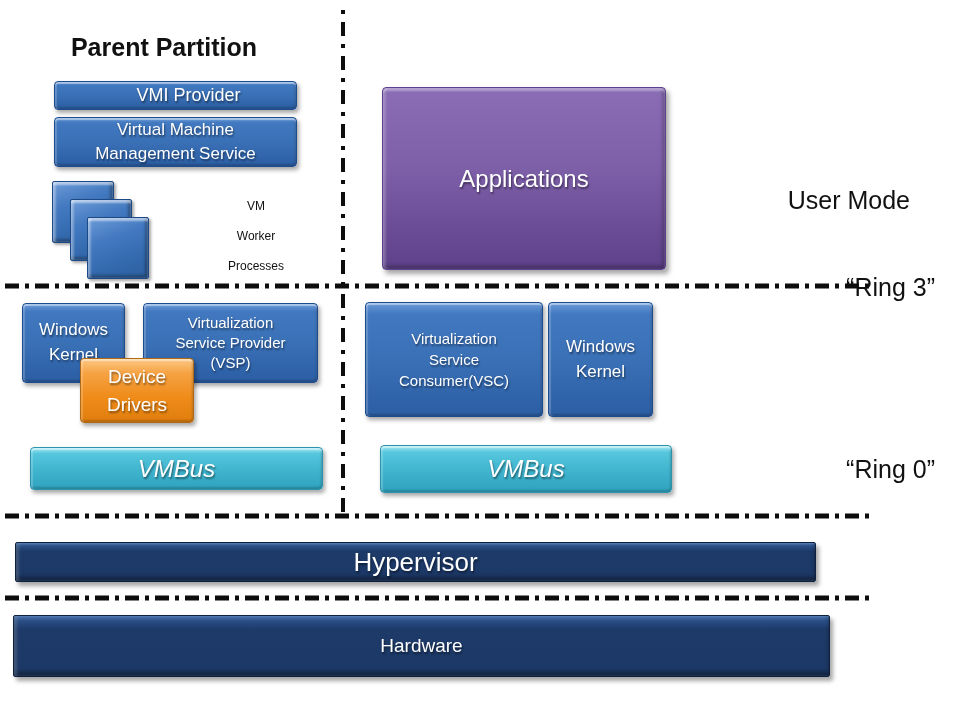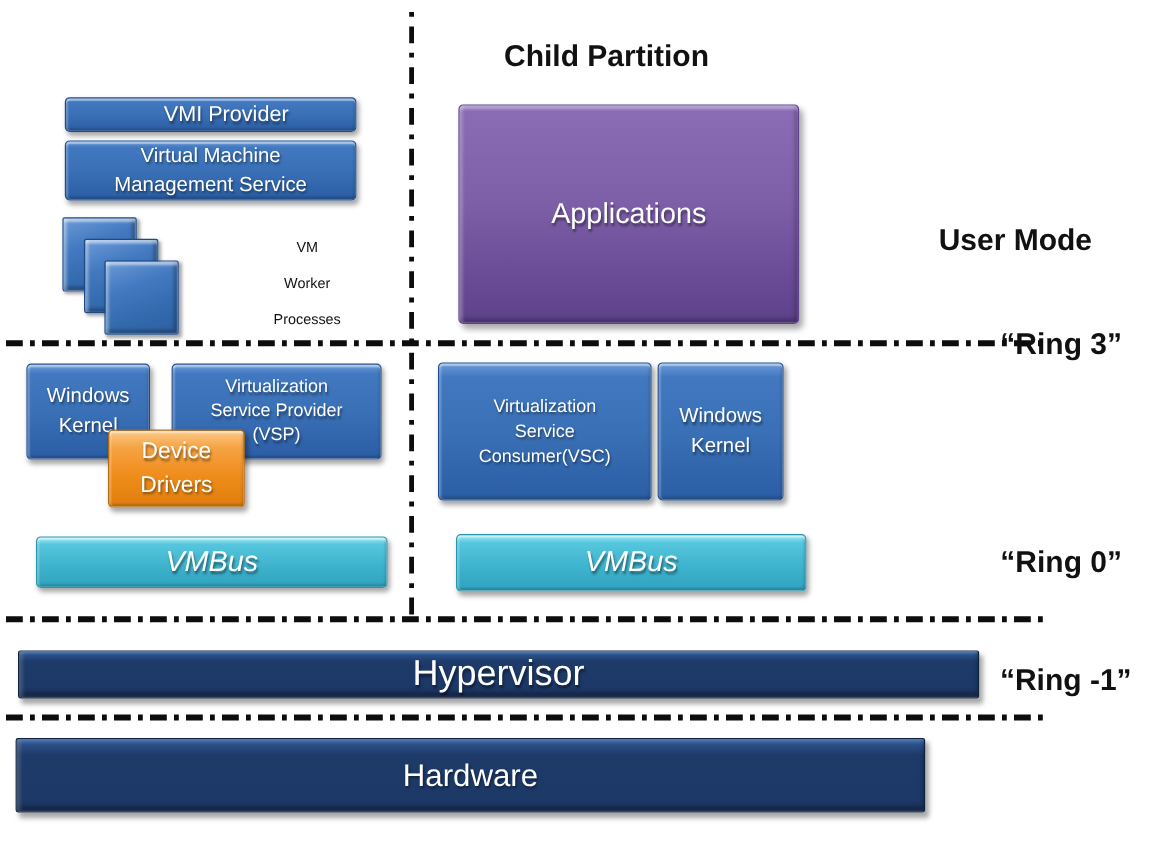--- a/index.html
+++ b/index.html
@@ -5,21 +5,21 @@
   html,body{margin:0;padding:0;background:#fff;}
   #canvas{
     position:relative;width:960px;height:720px;background:#ffffff;
     font-family:"Liberation Sans", sans-serif;overflow:hidden;
   }
   .heading{
     position:absolute;font-weight:bold;font-size:25px;color:#111;
     text-align:center;white-space:nowrap;
   }
   .mode-label{
-    position:absolute;font-weight:bold;font-size:25px;color:#111;
+    position:absolute;font-weight:normal;font-size:25px;color:#111;
     white-space:nowrap;
   }
   .box{
     position:absolute;display:flex;align-items:center;justify-content:center;
     text-align:center;color:#fff;white-space:pre-line;
     border-radius:4px;box-sizing:border-box;
     text-shadow:1px 2px 2px rgba(0,0,0,0.45);
     box-shadow:2px 3px 4px rgba(0,0,0,0.35),
       inset 0 2px 1px rgba(255,255,255,0.45),
       inset 2px 0 1px rgba(255,255,255,0.2),
@@ -73,51 +73,50 @@
 
 <div id="canvas">
 
   <svg class="lines" width="960" height="720">
     <line x1="343" y1="10" x2="343" y2="514" stroke="#0d0d0d" stroke-width="4" stroke-dasharray="4 8 14 8"></line>
     <line x1="5" y1="286" x2="872" y2="286" stroke="#0d0d0d" stroke-width="5" stroke-dasharray="14 6 4 6"></line>
     <line x1="5" y1="516" x2="872" y2="516" stroke="#0d0d0d" stroke-width="5" stroke-dasharray="14 6 4 6"></line>
     <line x1="5" y1="598" x2="872" y2="598" stroke="#0d0d0d" stroke-width="5" stroke-dasharray="14 6 4 6"></line>
   </svg>
 
-  <div class="heading" style="left:420px;top:33px;width:170px;">Child Partition</div>
+  <div class="heading" style="left:55px;top:33px;width:218px;">Parent Partition</div>
 
   <div class="box blue" style="left:54px;top:81px;width:243px;height:29px;font-size:18px;padding-left:26px;">VMI Provider</div>
   <div class="box blue" style="left:54px;top:117px;width:243px;height:50px;font-size:17px;line-height:1.4;">Virtual Machine
 Management Service</div>
 
   <div class="sq" style="left:52px;top:181px;z-index:3;"></div>
   <div class="sq" style="left:70px;top:199px;z-index:4;"></div>
   <div class="sq" style="left:87px;top:217px;z-index:5;"></div>
   <div class="plain-label" style="left:176px;top:191px;width:160px;font-size:12px;line-height:30px;">VM
 Worker
 Processes</div>
 
   <div class="mode-label" style="right:50px;top:186px;">User Mode</div>
   <div class="mode-label" style="right:25px;top:233px;margin-top:40px;">“Ring 3”</div>
   <div class="mode-label" style="right:25px;top:455px;">“Ring 0”</div>
-  <div class="mode-label" style="right:17px;top:553px;">“Ring -1”</div>
 
   <div class="box blue" style="left:22px;top:303px;width:103px;height:80px;font-size:17px;line-height:1.45;">Windows
 Kernel</div>
   <div class="box blue" style="left:143px;top:303px;width:175px;height:80px;font-size:15px;line-height:1.35;">Virtualization
 Service Provider
 (VSP)</div>
-  <div class="box orange" style="left:90px;top:358px;width:114px;height:65px;font-size:19px;line-height:1.45;">Device
+  <div class="box orange" style="left:80px;top:358px;width:114px;height:65px;font-size:19px;line-height:1.45;">Device
 Drivers</div>
   <div class="box cyan" style="left:30px;top:447px;width:293px;height:43px;font-size:24px;">VMBus</div>
 
   <div class="box purple" style="left:382px;top:87px;width:284px;height:183px;font-size:24px;">Applications</div>
   <div class="box blue" style="left:365px;top:302px;width:178px;height:115px;font-size:15px;line-height:1.4;">Virtualization
 Service
 Consumer(VSC)</div>
   <div class="box blue" style="left:548px;top:302px;width:105px;height:115px;font-size:17px;line-height:1.45;">Windows
 Kernel</div>
   <div class="box cyan" style="left:380px;top:445px;width:292px;height:48px;font-size:24px;">VMBus</div>
 
-  <div class="box navy" style="left:15px;top:542px;width:801px;height:40px;font-size:30px;">Hypervisor</div>
-  <div class="box navy" style="left:13px;top:615px;width:758px;height:62px;font-size:26px;">Hardware</div>
+  <div class="box navy" style="left:15px;top:542px;width:801px;height:40px;font-size:26px;">Hypervisor</div>
+  <div class="box navy" style="left:13px;top:615px;width:817px;height:62px;font-size:19px;">Hardware</div>
 
 </div>
 
 </body></html>

